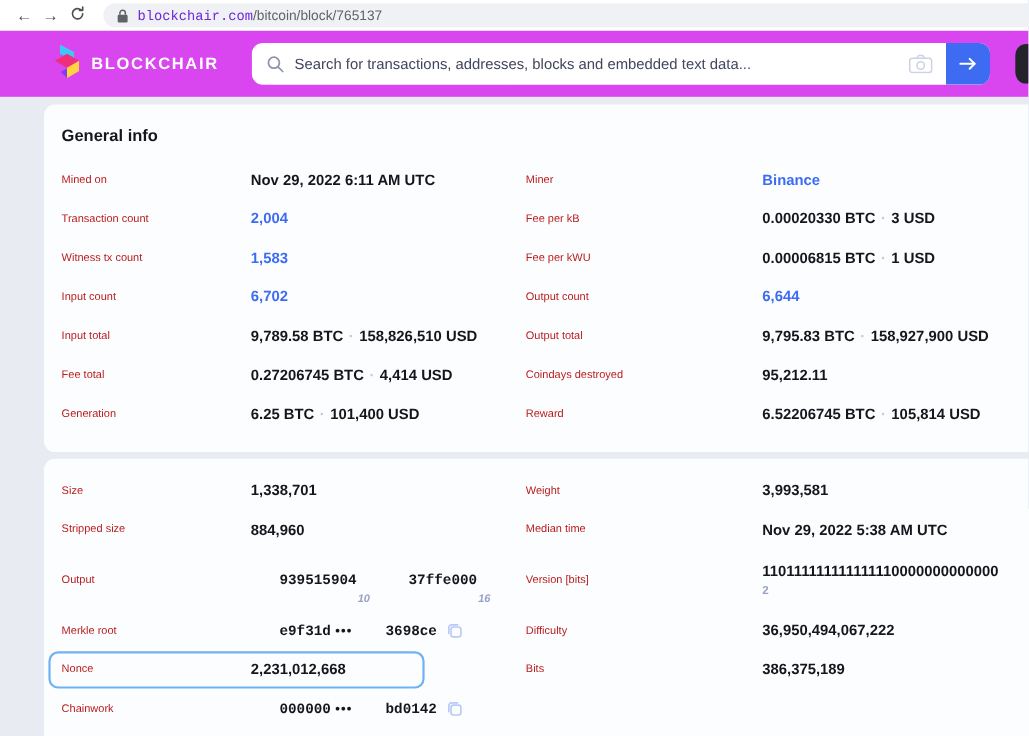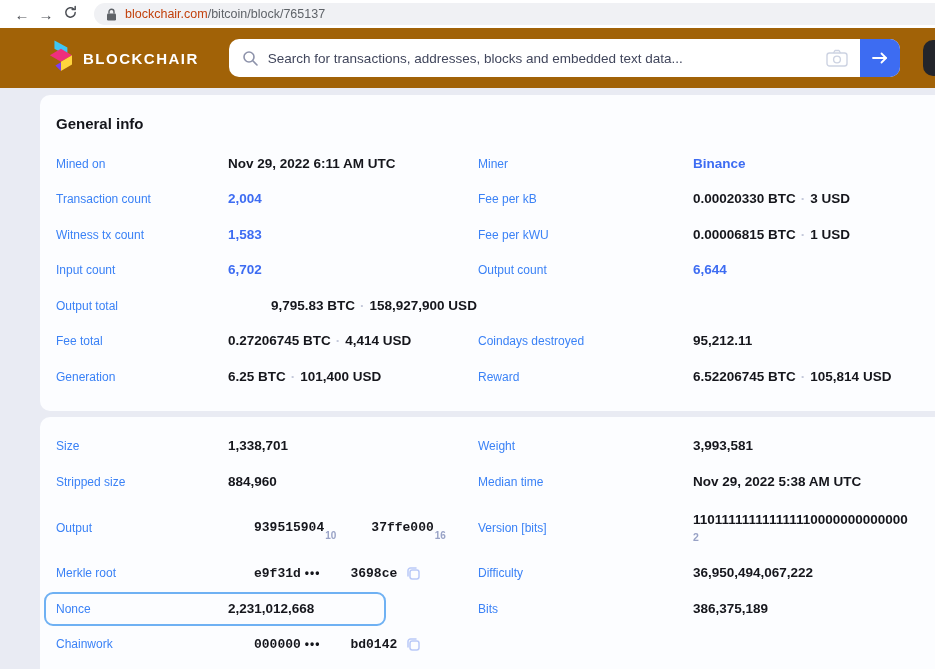--- a/index.html
+++ b/index.html
@@ -7,24 +7,24 @@
     font-family:"Liberation Sans", sans-serif; }
 
   
   .browser-bar { height:28px; background:#ffffff; display:flex; align-items:center;
     padding-left:10px; }
   .nav-ico { font-size:15px; color:#4c4f55; width:24px; text-align:center; cursor:pointer; }
   .omnibox { flex:1; margin-left:12px; height:22px; background:#f0f1f4;
     border-radius:12px 0 0 12px; display:flex; align-items:center; padding-left:12px; }
   .omnibox .lock { display:inline-flex; margin-right:8px; }
   .url { font-size:12.5px; color:#5f6368; white-space:nowrap; }
-  .url .domain { color:#c2410c; }
+  .url .domain { color:#6d28d9;font-family:Liberation Mono, monospace; }
 
   
-  .site-header { height:60px; background:#a16207; display:flex; align-items:center;
+  .site-header { height:60px; background:#d946ef; display:flex; align-items:center;
     padding-left:48px; }
   .brand { display:flex; align-items:center; gap:11px; cursor:pointer; }
   .brand-name { color:#ffffff; font-weight:bold; font-size:15px; letter-spacing:1.5px; }
   .search-bar { margin-left:30px; width:671px; height:38px; background:#ffffff;
     border-radius:10px; display:flex; align-items:center; overflow:hidden; }
   .search-bar .mag { margin:0 9px 0 13px; display:inline-flex; }
   .search-bar input { flex:1; border:none; outline:none; font-size:13.5px;
     font-family:"Liberation Sans", sans-serif; color:#15161c; background:transparent; }
   .search-bar input::placeholder { color:#41465c; opacity:1; }
   .cam { display:inline-flex; margin:0 12px; cursor:pointer; }
@@ -37,28 +37,28 @@
   .page { height:581px; background:#e9ebf3; }
   .card { margin-left:40px; background:#fcfdff; border-radius:10px 0 0 10px;
     padding:20px 0 16px 16px; }
   .card.first { margin-top:7px; }
   .card.second { margin-top:6px; padding-top:12px; }
   .card-title { font-size:15px; font-weight:bold; color:#15161c; margin-bottom:14px; }
 
   .grid-row { display:grid; grid-template-columns:422px 1fr; height:35.5px; }
   .grid-row.tall { height:56px; }
   .cell { display:flex; align-items:center; min-width:0; }
-  .label { flex:none; width:172px; font-size:12px; color:#3b82f6; }
+  .label { flex:none; width:172px; font-size:10px; color:#b91c1c; }
   .cell.right .label { width:215px; }
   .value { display:inline-block; font-size:13.5px; font-weight:bold; color:#15161c;
     white-space:nowrap; line-height:1.35; }
   .v-link { color:#3d6cf2; cursor:pointer; }
   .v-dot { color:#c3c8da; margin:0 5px; }
   .v-mono { font-family:Liberation Mono, monospace; font-size:13px; font-weight:bold;margin-left:26px; }
-  .v-sub { font-size:10px; color:#98a2c6; position:relative; top:8px; margin:0 9px 0 1px; }
+  .v-sub { font-size:10px; color:#98a2c6; position:relative; top:16px; margin:0 9px 0 1px;font-style:italic; }
   .v-dots { letter-spacing:1px; margin:0 4px; font-size:12px; }
   .v-subline { display:block; font-size:10.5px; color:#98a2c6; margin-top:1px; }
   .copy { display:inline-flex; margin-left:8px; cursor:pointer; }
 
   .cell.highlight { border:2px solid #6fb1f3; border-radius:9px; height:34px;
     align-self:center; margin-left:-12px; padding-left:10px; margin-right:92px; }
 </style>
 </head>
 <body>
 
@@ -155,20 +155,24 @@
           <div class="cell left">
             <span class="label">Input count</span>
             <span class="value"><span class="v-link">6,702</span></span>
           </div>
           <div class="cell right">
             <span class="label">Output count</span>
             <span class="value"><span class="v-link">6,644</span></span>
           </div>
         </div>
         <div class="grid-row">
+          <div class="cell left">
+            <span class="label">Input total</span>
+            <span class="value"><span class="v-plain">9,789.58 BTC</span><span class="v-dot">·</span><span class="v-plain">158,826,510 USD</span></span>
+          </div>
           <div class="cell right">
             <span class="label">Output total</span>
             <span class="value"><span class="v-plain">9,795.83 BTC</span><span class="v-dot">·</span><span class="v-plain">158,927,900 USD</span></span>
           </div>
         </div>
         <div class="grid-row">
           <div class="cell left">
             <span class="label">Fee total</span>
             <span class="value"><span class="v-plain">0.27206745 BTC</span><span class="v-dot">·</span><span class="v-plain">4,414 USD</span></span>
           </div>

